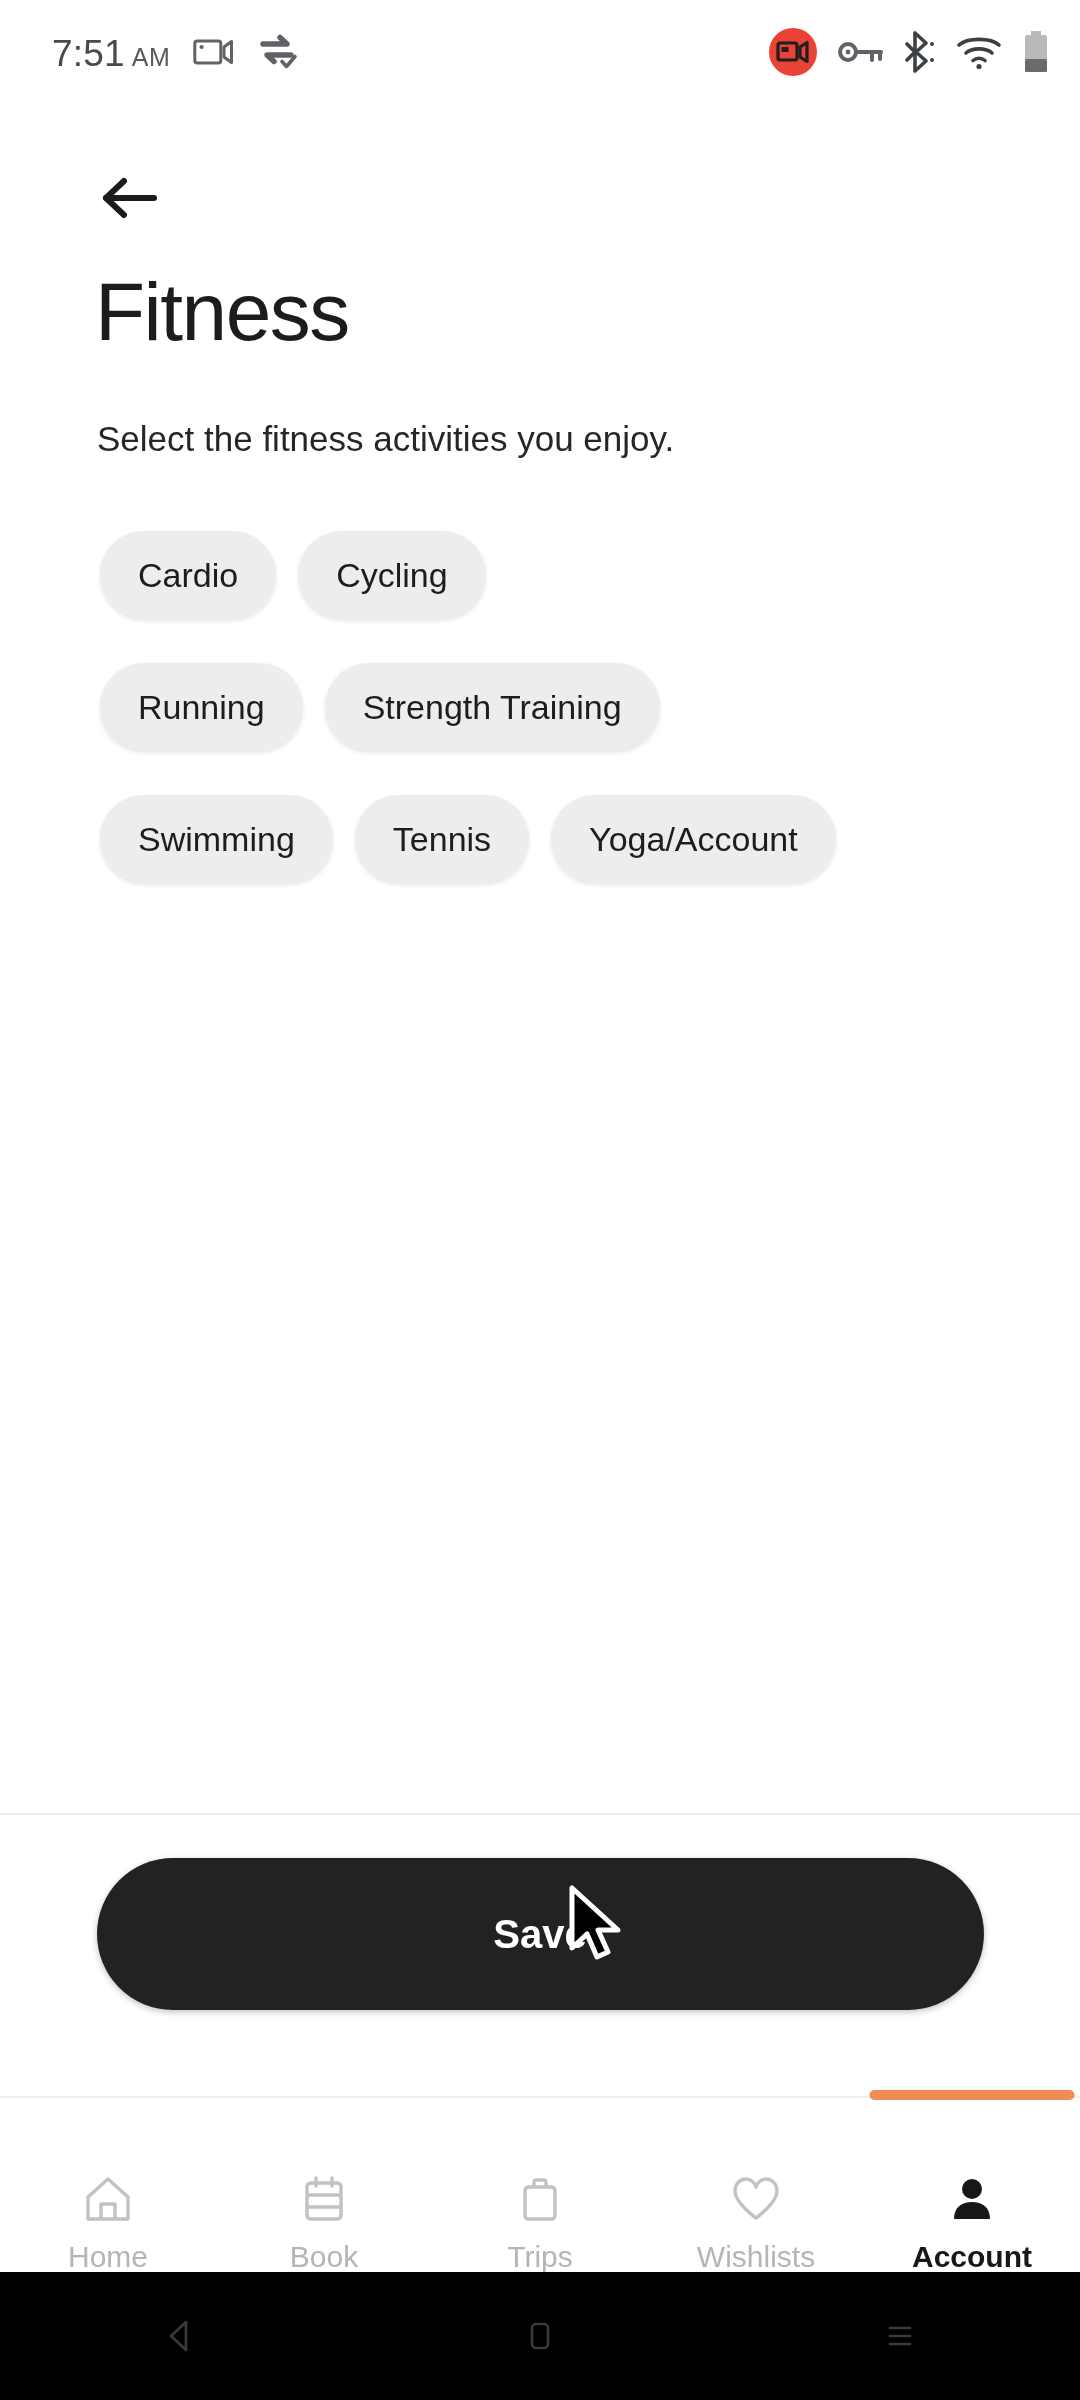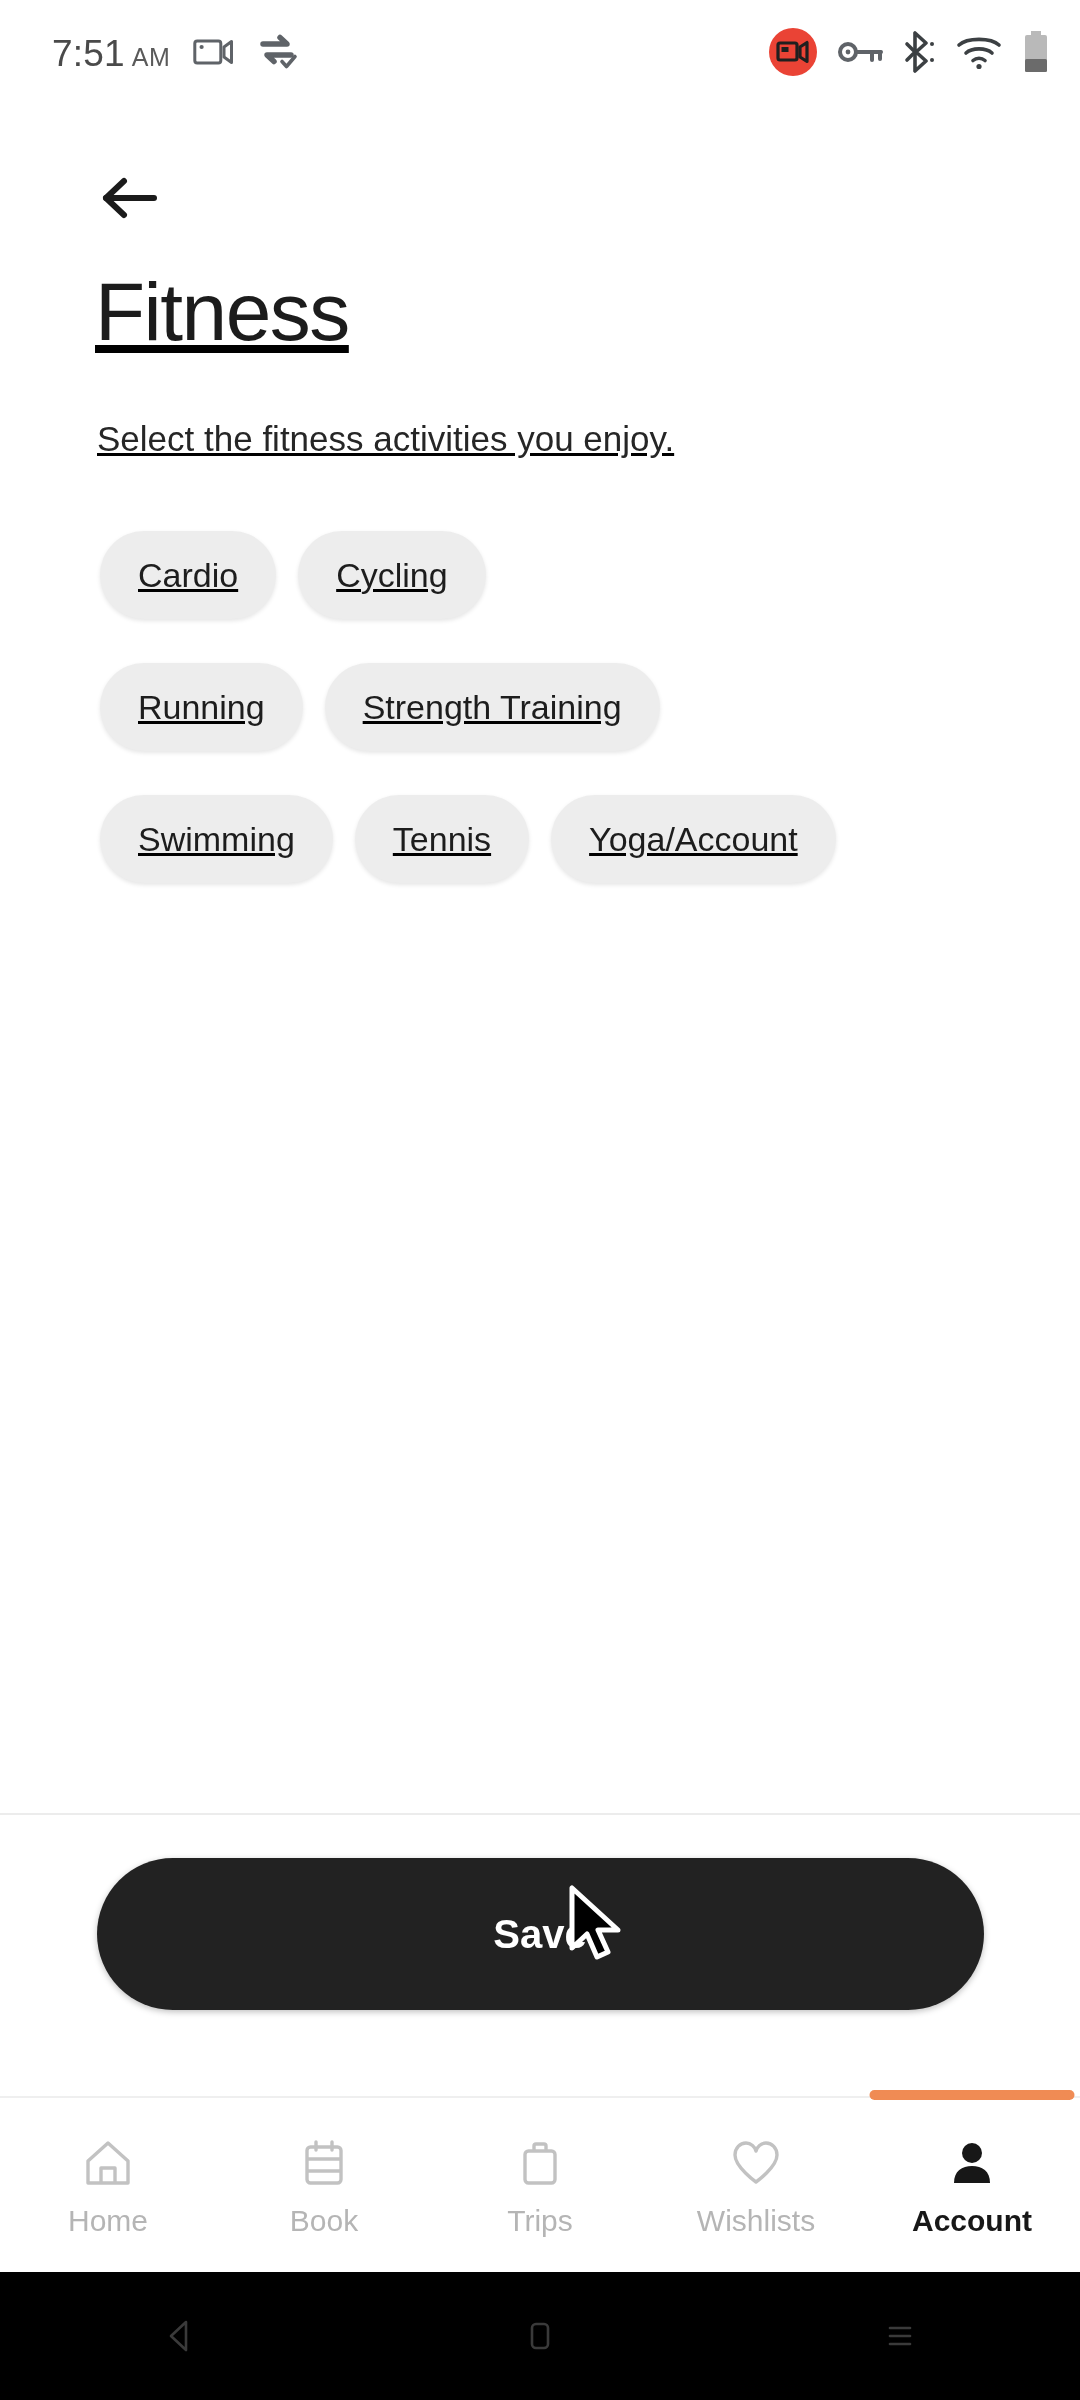--- a/index.html
+++ b/index.html
@@ -28,21 +28,21 @@
     font-size:37px; color:#4a4a4a; letter-spacing:0.2px;
     display:flex; align-items:baseline; gap:7px;
   }
   .clock .ampm { font-size:25px; color:#5a5a5a; letter-spacing:0.6px; }
   #status-right {
     margin-left:auto; display:flex; align-items:center; gap:20px;
   }
   .sicon { display:block; }
 
   
-  #content { position:absolute; top:108px; left:0; width:1080px;text-decoration:underline; }
+  #content { position:absolute; top:108px; left:0; width:1080px; }
 
   #back-row { padding:55px 0 0 95px; }
   #back-button {
     width:70px; height:70px;
     display:flex; align-items:center; justify-content:center;
     cursor:pointer;
   }
 
   #page-title {
     margin:38px 0 0 95px;
@@ -118,21 +118,21 @@
     width:1080px; height:176px;
     background:#ffffff;
     border-top:2px solid #efefef;
     display:flex; align-items:flex-start;
   }
   .nav-item {
     flex:1;
     height:176px;
     position:relative;
     display:flex; flex-direction:column;
-    align-items:center; justify-content:center;
+    align-items:center; justify-content:flex-end;
     gap:12px;
     cursor:pointer;
   }
   .nav-indicator {
     position:absolute; top:-8px; left:50%;
     transform:translateX(-50%);
     width:205px; height:10px; border-radius:5px;
     background:#f08b54;
   }
   .nav-label { font-size:30px; color:#b5b5b5; }

